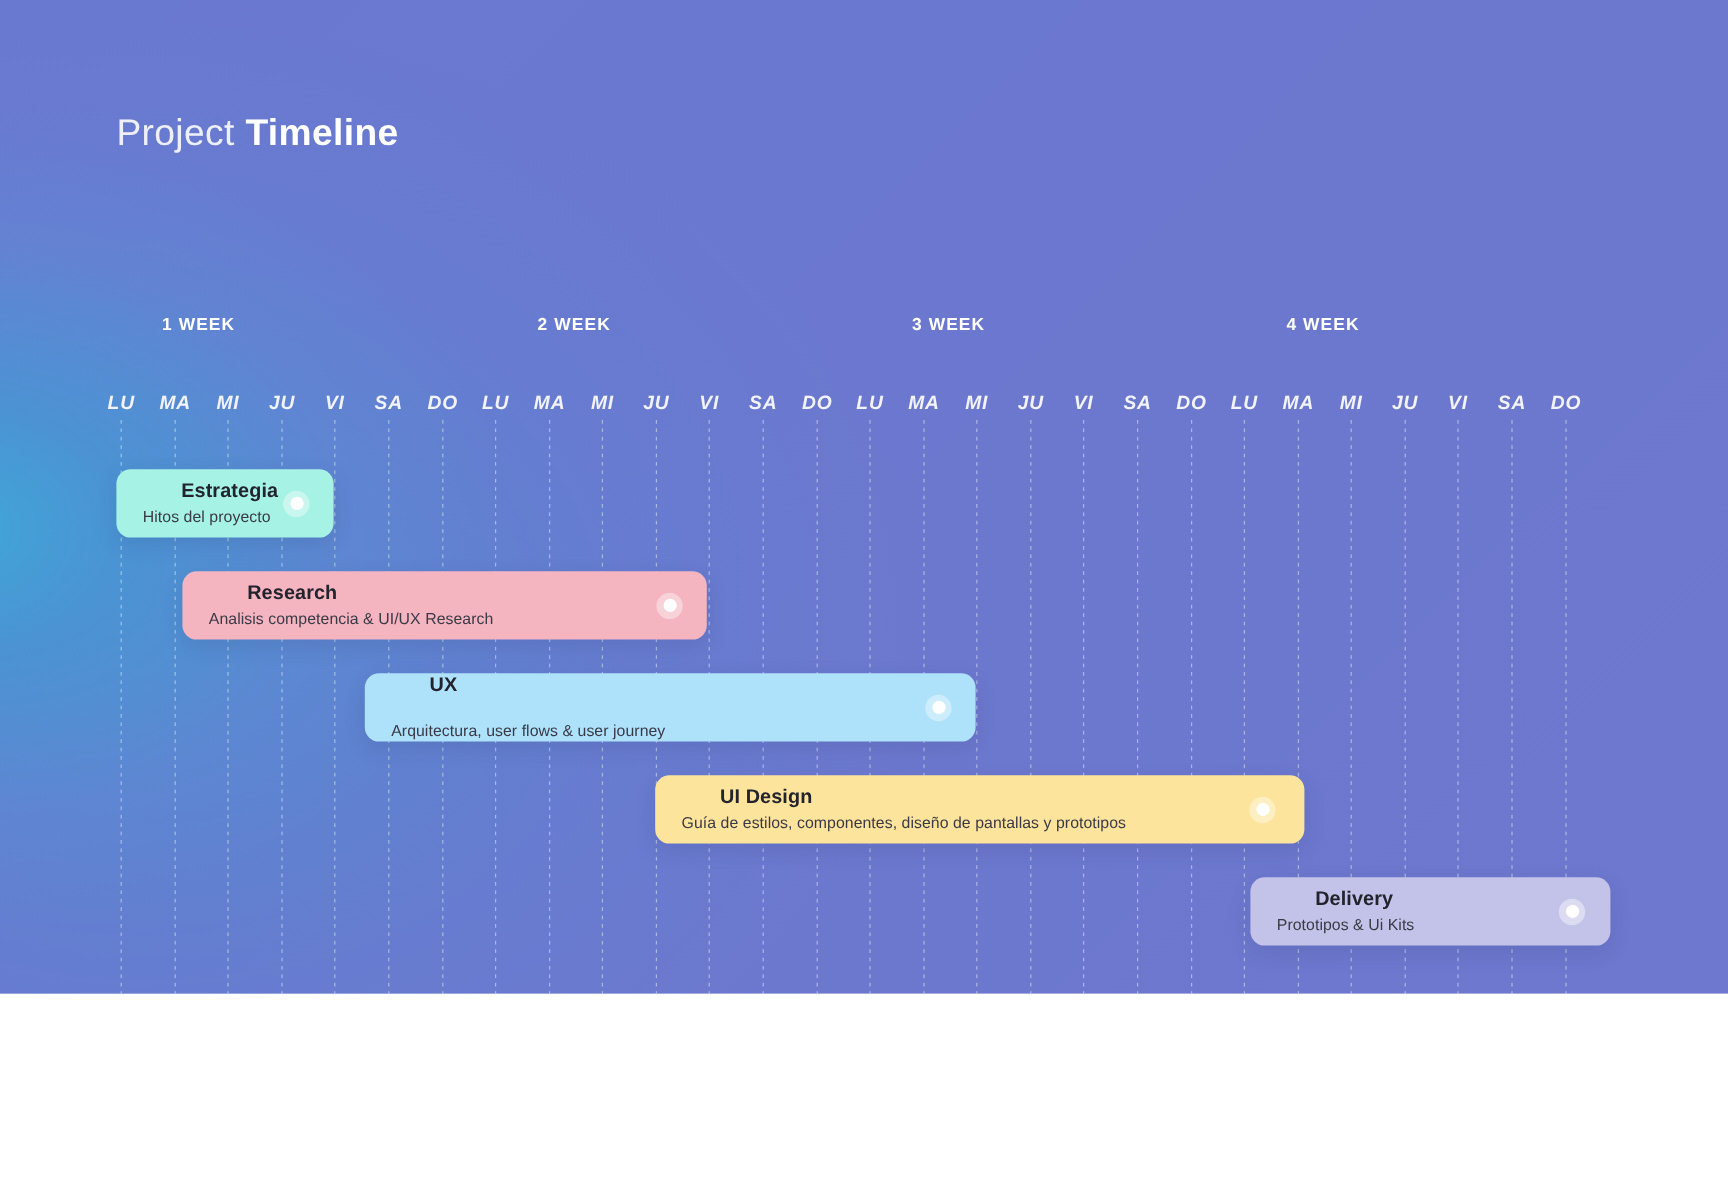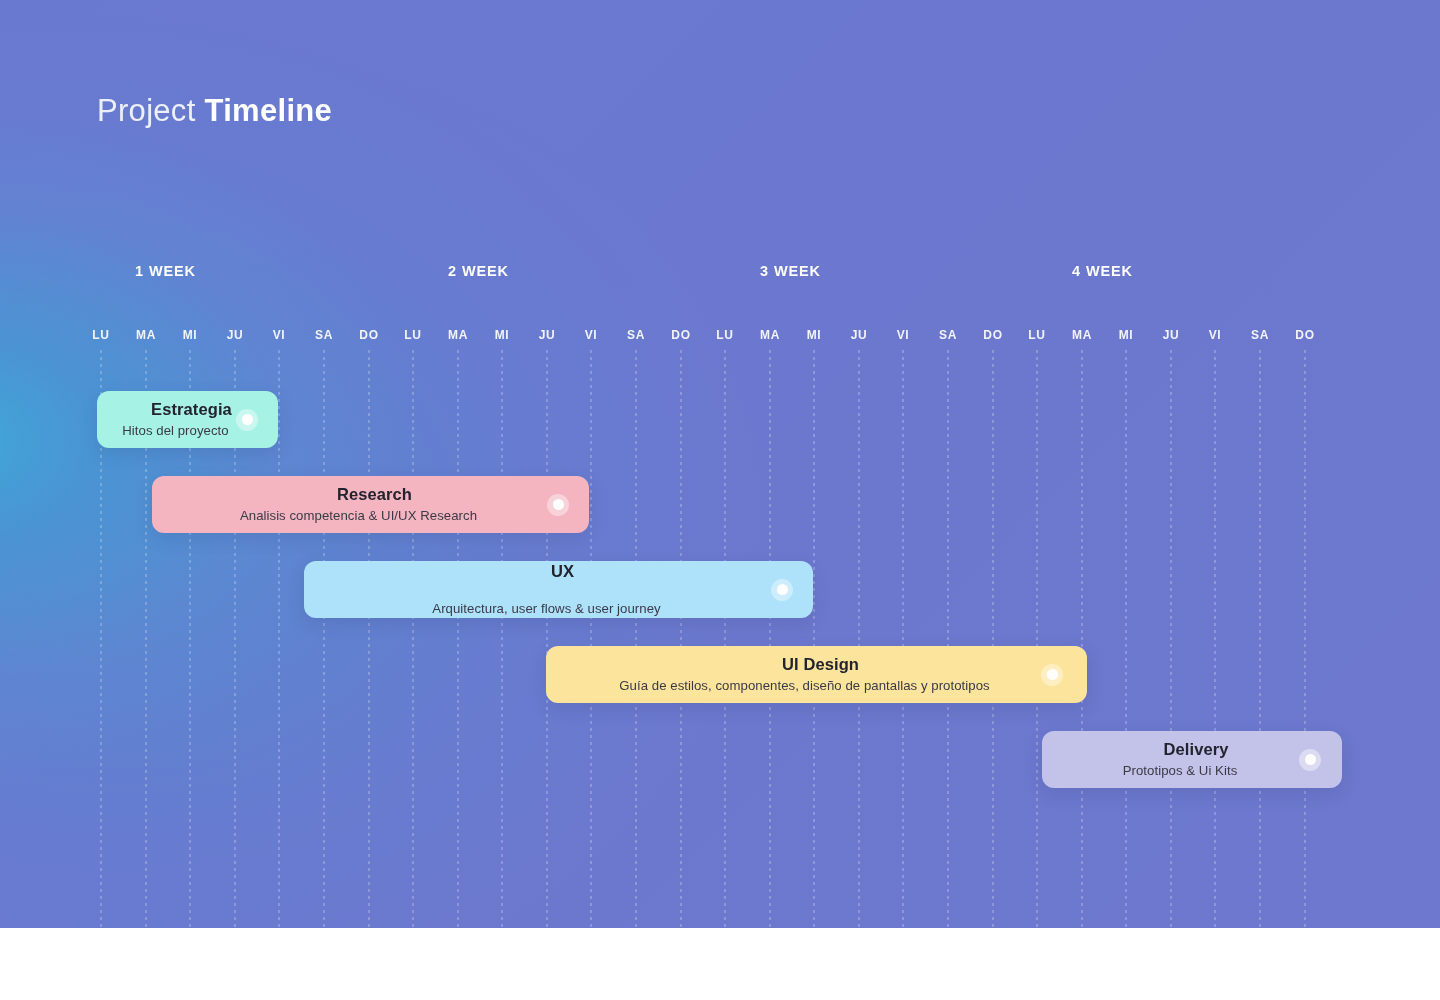--- a/index.html
+++ b/index.html
@@ -5,27 +5,26 @@
   * { margin:0; padding:0; box-sizing:border-box; }
 
   html, body {
     width:1440px; height:1000px;
     font-family:"Liberation Sans", sans-serif;
     overflow:hidden;
   }
 
   #canvas {
     position:relative;
-    width:1440px; height:928px;
+    width:1440px; height:828px;
     background:
       radial-gradient(620px 460px at -40px 440px, #3FA8D8 0%, rgba(72,150,212,0.85) 22%, rgba(95,140,213,0.35) 52%, rgba(106,121,208,0) 74%),
       radial-gradient(900px 700px at 120px 520px, rgba(78,143,208,0.75) 0%, rgba(92,133,211,0.30) 45%, rgba(106,121,208,0) 72%),
       linear-gradient(135deg, #6A79D0 0%, #6B78CF 35%, #6C78CE 60%, #6D78CE 100%);
     overflow:hidden;
-    text-align:center;
   }
 
   
   #title {
     position:absolute; left:97px; top:93px;
     font-size:31px; letter-spacing:0.3px;
     color:#FFFFFF; white-space:nowrap;
   }
   #title .light { font-weight:300; color:#EDEFFB; }
   #title .bold  { font-weight:700; color:#FFFFFF; }
@@ -34,22 +33,22 @@
   .week-label {
     position:absolute; top:263px;
     font-size:14.5px; font-weight:700; letter-spacing:0.9px;
     color:#FFFFFF; white-space:nowrap;margin-left:38px;
   }
 
   
   .day-col { position:absolute; top:328px; }
   .day-label {
     position:absolute; top:0; transform:translateX(-50%);
-    font-size:12px; font-weight:700; letter-spacing:0.7px;
-    color:#F2F3FC; white-space:nowrap;
+    font-size:16px; font-weight:700; letter-spacing:0.7px;
+    color:#F2F3FC; white-space:nowrap;font-style:italic;
   }
   .grid-line {
     position:absolute; top:22px;
     width:1px; height:630px;
     transform:translateX(-50%);
     background-image:linear-gradient(to bottom,
         rgba(255,255,255,0.45) 0 3px, rgba(255,255,255,0) 3px 7px);
     background-size:1px 7px;
   }
 

